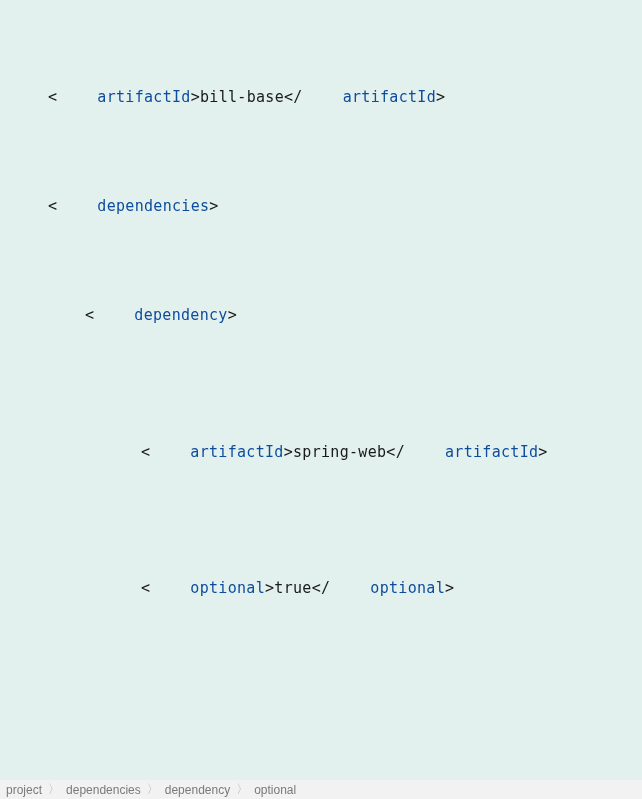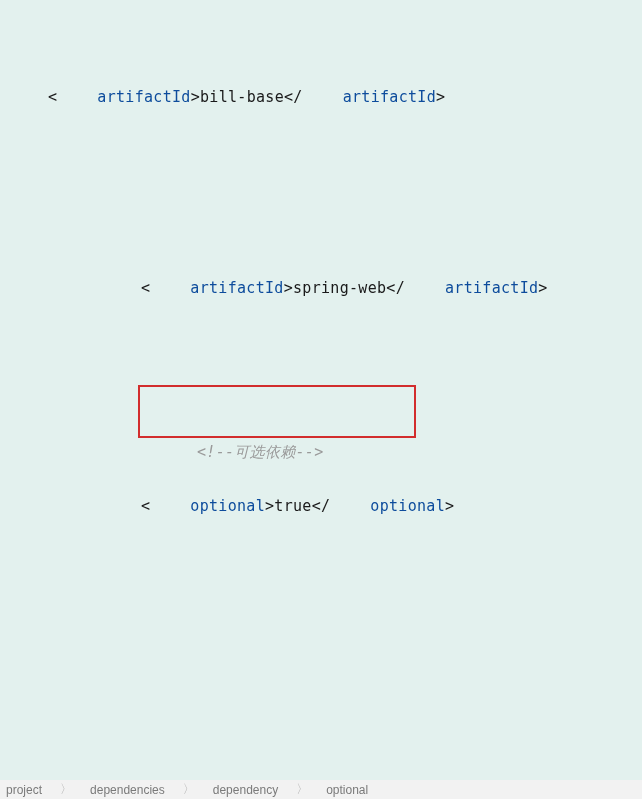--- a/index.html
+++ b/index.html
@@ -49,45 +49,43 @@
     position: absolute;
     bottom: 0; left: 0; right: 0;
     height: 19px;
     background: #f2f2f2;
     color: #7a7a7a;
     font-family: Helvetica, Arial, sans-serif;
     font-size: 12px;
     padding-left: 6px;
     display: flex;
     align-items: center;
-    gap: 18px;
+    gap: 6px;
   }
   .breadcrumb-sep { color: #b0b0b0; }
   .ind1 { padding-left: 38px; }
   .ind2 { padding-left: 75px; }
   .ind4 { padding-left: 131px; }
 </style>
 </head>
 <body>
 
 <div class="editor">
   <div class="gutter"></div>
   <div class="code">
     
     <div class="line ind1"><span class="txt">&lt;</span><span class="tag">artifactId</span><span class="txt">&gt;</span><span class="txt">bill-base</span><span class="txt">&lt;/</span><span class="tag">artifactId</span><span class="txt">&gt;</span></div>
     
+    <div class="line ind1"><span class="txt">&lt;</span><span class="tag">dependencies</span><span class="txt">&gt;</span></div>
     
+    <div class="line ind2"><span class="txt">&lt;</span><span class="tag">dependency</span><span class="txt">&gt;</span></div>
     
     
     <div class="line ind4"><span class="txt">&lt;</span><span class="tag">artifactId</span><span class="txt">&gt;</span><span class="txt">spring-web</span><span class="txt">&lt;/</span><span class="tag">artifactId</span><span class="txt">&gt;</span></div>
     
-    <div class="line ind4" style="position:relative;">
-      <span class="dualbox" style="left:128px;top:1px;width:278px;height:53px;"></span>
-      <span class="comment">&lt;!--可选依赖--&gt;</span>
-    </div>
     
     <div class="line ind4"><span class="txt">&lt;</span><span class="tag">optional</span><span class="txt">&gt;</span><span class="txt">true</span><span class="txt">&lt;/</span><span class="tag">optional</span><span class="txt">&gt;</span></div>
     
     
     
     
     
     
     
     

